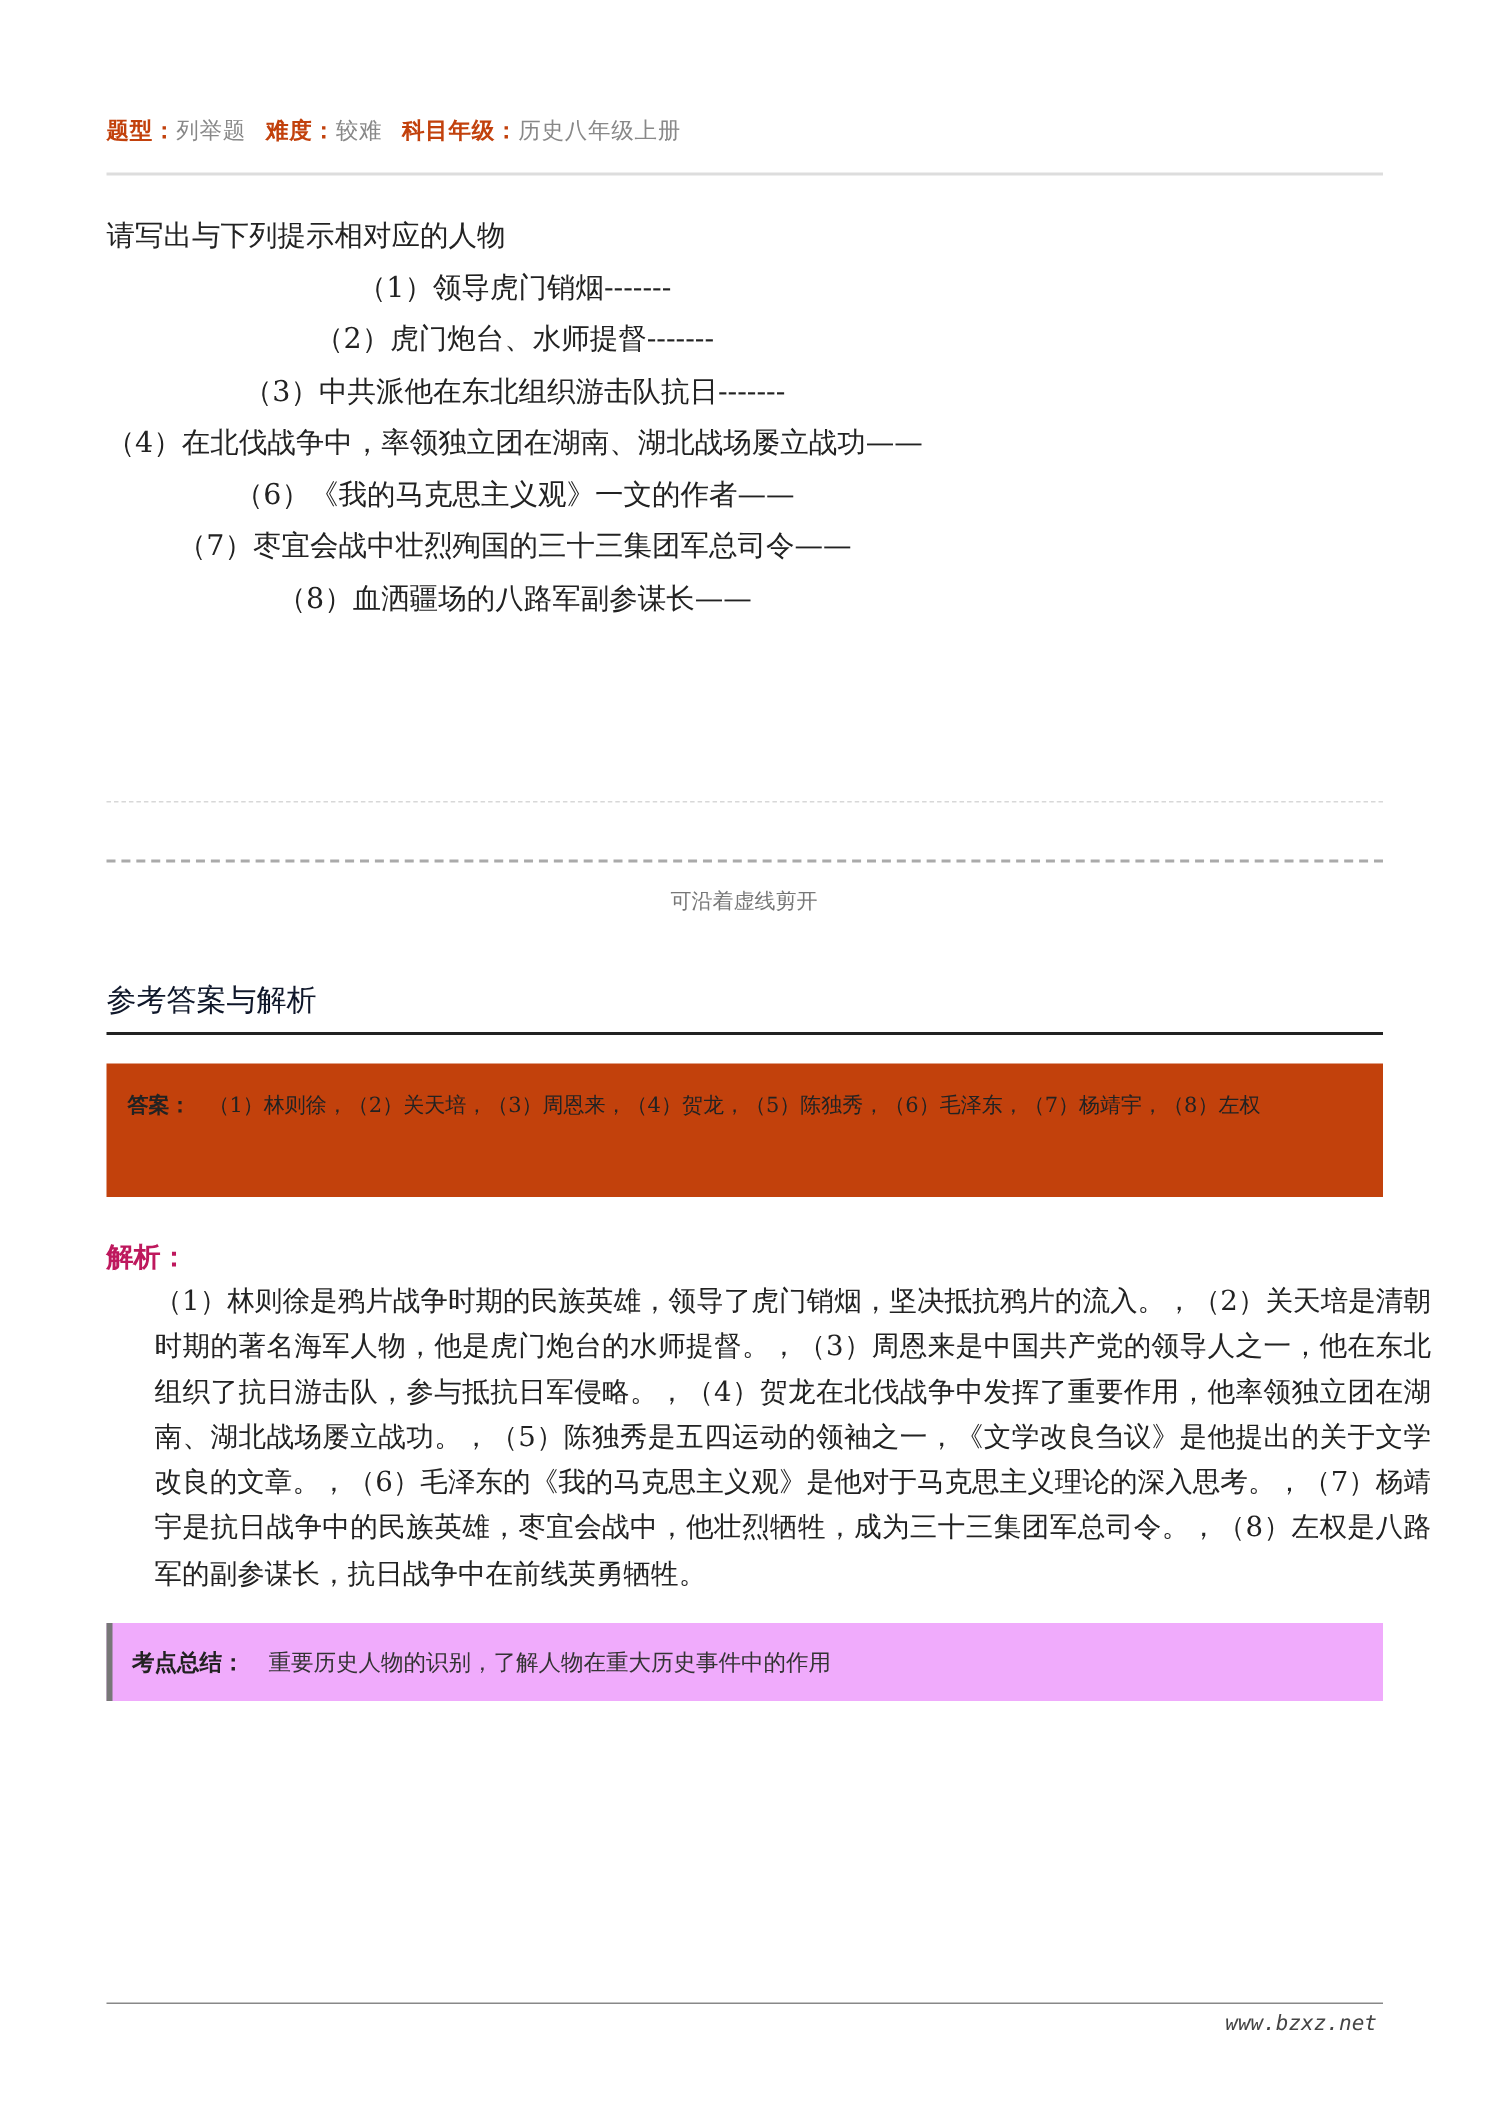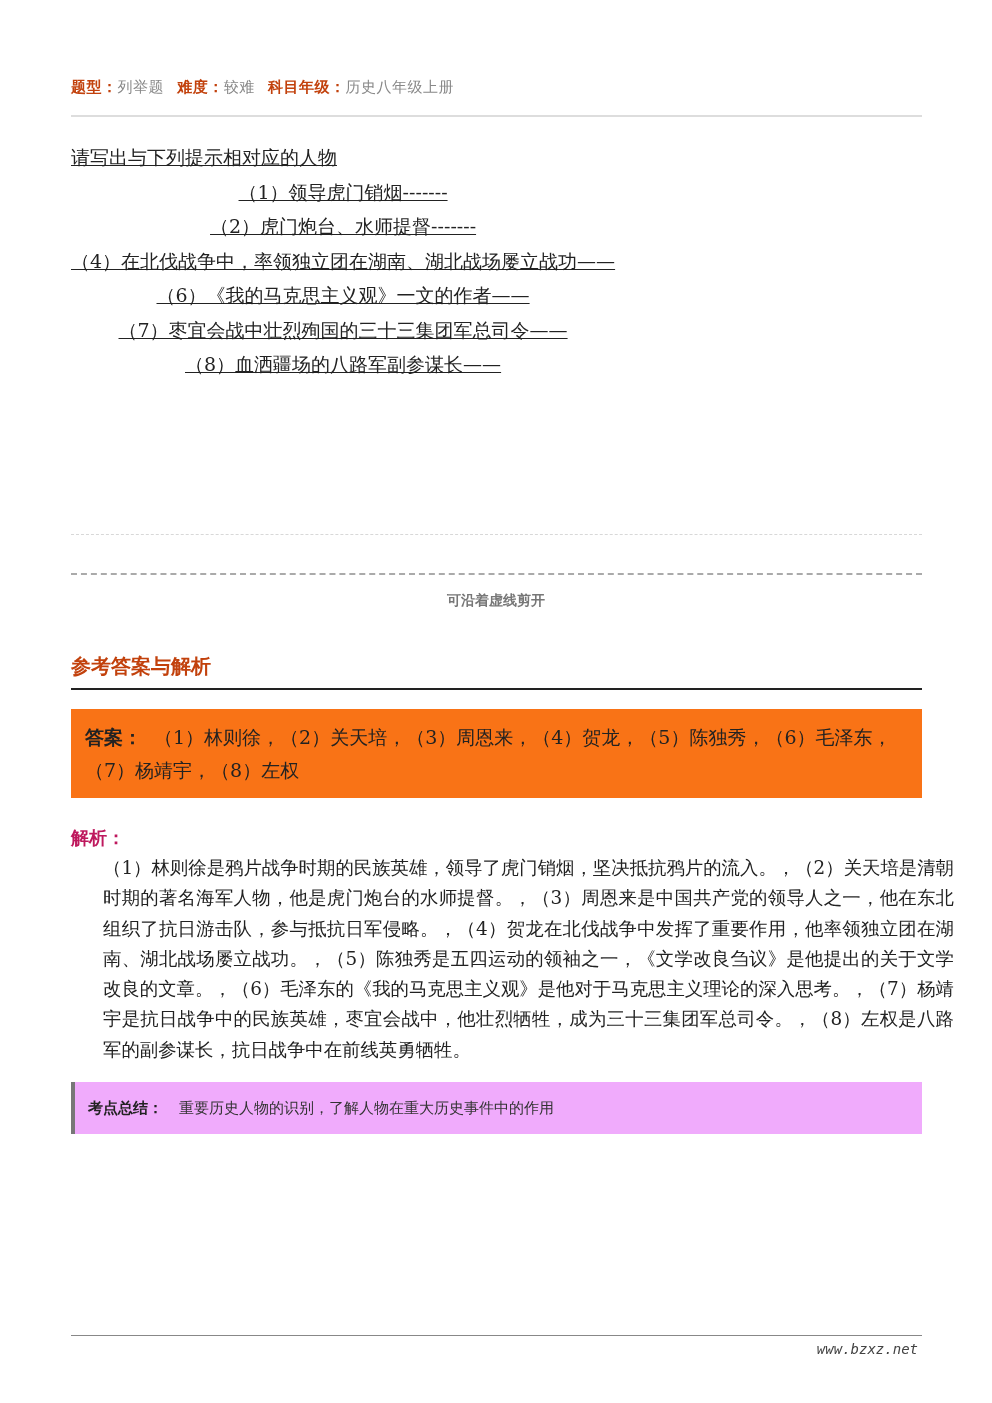--- a/index.html
+++ b/index.html
@@ -3,35 +3,35 @@
 <meta charset="utf-8">
 <style>
   html, body { margin: 0; padding: 0; background: #ffffff; }
   body { width: 992px; height: 1403px; position: relative; overflow: hidden;
          font-family: "DejaVu Serif", "Liberation Serif", serif; color: #222; }
   .meta { position: absolute; left: 71px; top: 78px; font-size: 15px; color: #888;
           font-family: "DejaVu Sans", "Liberation Sans", sans-serif; letter-spacing: 0.5px; }
   .meta b { color: #c2410c; font-weight: bold; }
   .meta .sep { display: inline-block; width: 8px; }
   .meta-rule { position: absolute; left: 71px; top: 115px; width: 851px; height: 2px; background: #ddd; }
-  .question { position: absolute; left: 71px; top: 140px; font-size: 19px; line-height: 34.5px; color: #222; text-decoration: underline; }
+  .question { position: absolute; left: 71px; top: 140px; font-size: 19px; line-height: 34.5px; color: #222; }
   .question .q-item { padding-left: 0; white-space: nowrap; text-align: center; }
   .question .q-title { margin-left: 0; }
   .dash-1 { position: absolute; left: 71px; top: 534px; width: 851px; height: 0;
             border-top: 1px dashed #d8d8d8; }
   .dash-2 { position: absolute; left: 71px; top: 573px; width: 851px; height: 0;
             border-top: 2px dashed #aaa; }
   .cut-hint { position: absolute; left: 0; width: 992px; top: 592px; text-align: center;
-              font-size: 14px; color: #777; font-family: "DejaVu Sans", "Liberation Sans", sans-serif; font-weight: bold; }
-  .section-title { position: absolute; left: 71px; top: 653px; font-size: 20px; font-weight: bold;
-                   font-family: "DejaVu Sans", "Liberation Sans", sans-serif; color: #c2410c; }
+              font-size: 14px; color: #777; font-family: "DejaVu Sans", "Liberation Sans", sans-serif; }
+  .section-title { position: absolute; left: 71px; top: 653px; font-size: 20px; font-weight: normal;
+                   font-family: "DejaVu Sans", "Liberation Sans", sans-serif; color: #0f172a; }
   .section-rule { position: absolute; left: 71px; top: 688px; width: 851px; height: 2px; background: #222; }
   .answer-box { position: absolute; left: 71px; top: 709px; width: 851px; height: 89px;
-                background: #f97316; box-sizing: border-box; padding: 12px 14px 0 14px;
-                font-size: 19px; line-height: 33px; color: #222; }
+                background: #c2410c; box-sizing: border-box; padding: 12px 14px 0 14px;
+                font-size: 14px; line-height: 33px; color: #222; }
   .answer-box .label { font-weight: bold; font-family: "DejaVu Sans", "Liberation Sans", sans-serif; margin-right: 12px; }
   .analysis-label { position: absolute; left: 71px; top: 826px; font-size: 18px; font-weight: bold;
                     font-family: "DejaVu Sans", "Liberation Sans", sans-serif; color: #be185d; }
   .analysis-text { position: absolute; left: 71px; top: 853px; width: 851px; font-size: 18.4px;
                    line-height: 30.3px; color: #222; text-align: justify; margin-left: 32px; }
   .summary-box { position: absolute; left: 71px; top: 1082px; width: 851px; height: 52px;
                  background: #f0abfc; border-left: 4px solid #777; box-sizing: border-box;
                  padding: 0 0 0 13px; display: flex; align-items: center;
                  font-family: "DejaVu Sans", "Liberation Sans", sans-serif; font-size: 15px; color: #333; }
   .summary-box .label { font-weight: bold; color: #222; margin-right: 16px; }
@@ -46,20 +46,21 @@
   <b>题型：</b><span>列举题</span><span class="sep"></span>
   <b>难度：</b><span>较难</span><span class="sep"></span>
   <b>科目年级：</b><span>历史八年级上册</span>
 </div>
 <div class="meta-rule"></div>
 
 <div class="question">
   <div class="q-title">请写出与下列提示相对应的人物</div>
   <div class="q-item">（1）领导虎门销烟-------</div>
   <div class="q-item">（2）虎门炮台、水师提督-------</div>
+  <div class="q-item">（3）中共派他在东北组织游击队抗日-------</div>
   <div class="q-item">（4）在北伐战争中，率领独立团在湖南、湖北战场屡立战功——</div>
   <div class="q-item">（6）《我的马克思主义观》一文的作者——</div>
   <div class="q-item">（7）枣宜会战中壮烈殉国的三十三集团军总司令——</div>
   <div class="q-item">（8）血洒疆场的八路军副参谋长——</div>
 </div>
 
 <div class="dash-1"></div>
 <div class="dash-2"></div>
 <div class="cut-hint">可沿着虚线剪开</div>
 

